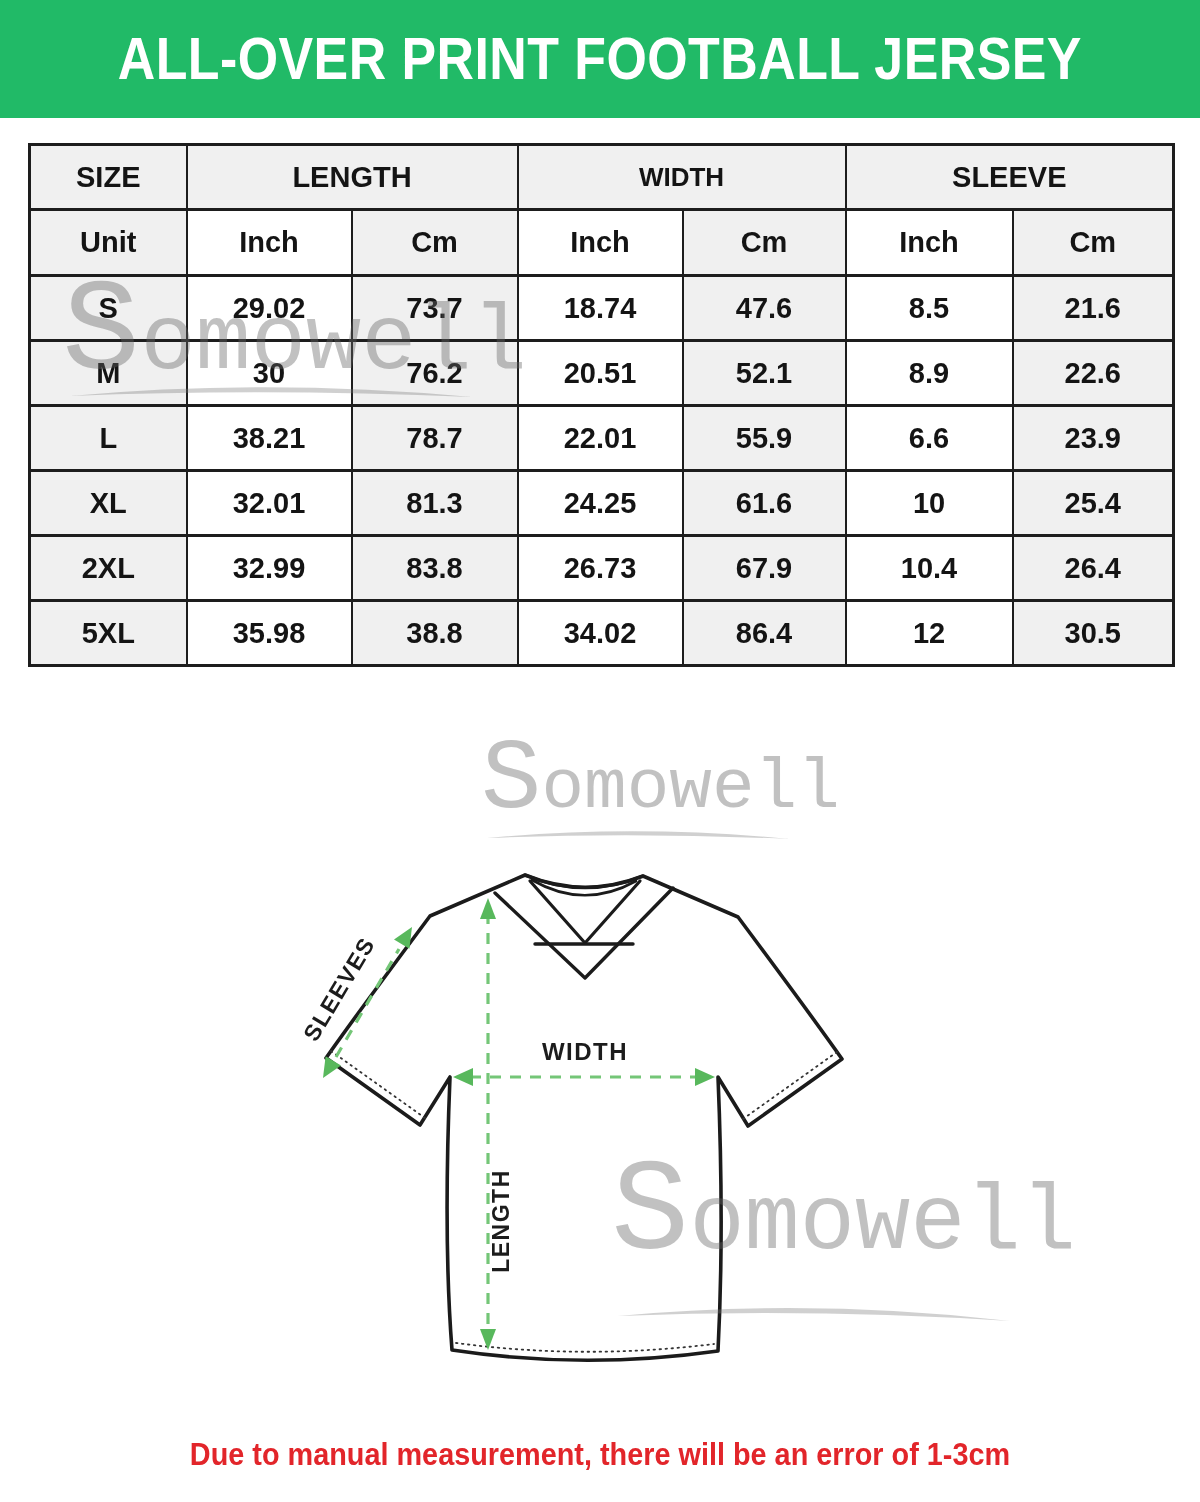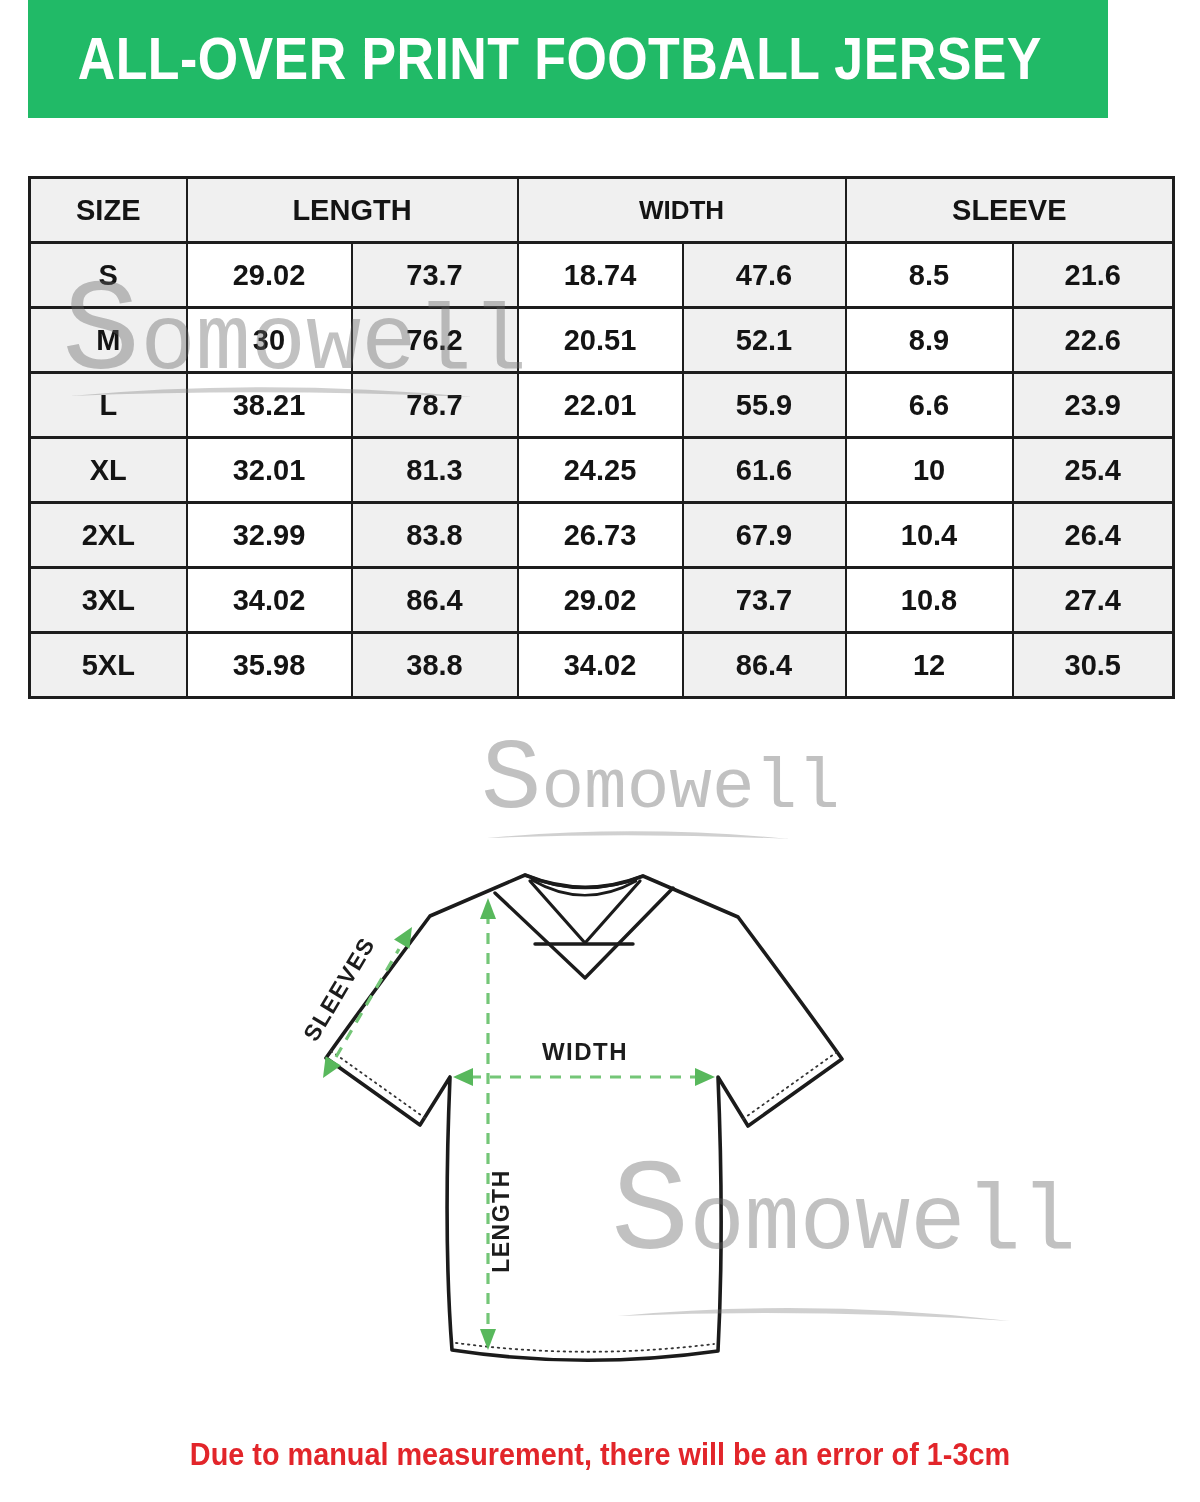--- a/index.html
+++ b/index.html
@@ -1,28 +1,28 @@
 <!DOCTYPE html>
 <html><head>
 <meta charset="utf-8">
 <style>
   html,body { margin:0; padding:0; background:#fff; }
   .page { position:relative; width:1200px; height:1502px; background:#ffffff;
           font-family:"Liberation Sans", sans-serif; overflow:hidden; }
 
   
-  .banner { position:absolute; left:0; top:0; width:1080px; height:118px;
-            display:flex; align-items:center; justify-content:flex-end;margin-left:28px; }
+  .banner { position:absolute; left:0; top:0; width:1200px; height:118px;
+            display:flex; align-items:center; justify-content:center; }
   .banner-title { color:#ffffff; font-size:59px; font-weight:bold; margin:0;
                   white-space:nowrap; transform:scaleX(0.88); letter-spacing:0.5px; }
 
   
   table.size-chart { position:absolute; left:28px; top:143px; width:1144px;
                      border-collapse:collapse; table-layout:fixed; z-index:1;
-                     border:3px solid #1d1d1d;margin-top:33px; }
+                     border:3px solid #1d1d1d; }
   .size-chart th, .size-chart td {
       border:2px solid #1d1d1d; border-top-width:3px; border-bottom-width:3px;
       text-align:center; vertical-align:middle; font-weight:bold; color:#141414;
       font-size:29px; padding:0; }
   .size-chart thead tr.group-row th { height:62px; }
   .size-chart thead tr.unit-row th  { height:63px; }
   .size-chart tbody td { height:62px; }
   .bg-g { background:#f0f0f0; }
   .bg-w { background:#ffffff; }
   th.width-h { font-size:26px; }
@@ -69,20 +69,29 @@
         <col style="width:167px">
       <col style="width:161px">
     </colgroup>
     <thead>
       <tr class="group-row">
         <th class="bg-g">SIZE</th>
         <th class="bg-g" colspan="2">LENGTH</th>
         <th class="bg-g width-h" colspan="2">WIDTH</th>
         <th class="bg-g" colspan="2">SLEEVE</th>
       </tr>
+      <tr class="unit-row">
+        <th class="bg-g">Unit</th>
+        <th class="bg-w">Inch</th>
+        <th class="bg-g">Cm</th>
+        <th class="bg-w">Inch</th>
+        <th class="bg-g">Cm</th>
+        <th class="bg-w">Inch</th>
+        <th class="bg-g">Cm</th>
+      </tr>
     </thead>
     <tbody id="size-rows">
         <tr>
           <td class="bg-g">S</td>
           <td class="bg-w">29.02</td>
           <td class="bg-g">73.7</td>
           <td class="bg-w">18.74</td>
           <td class="bg-g">47.6</td>
           <td class="bg-w">8.5</td>
           <td class="bg-g">21.6</td>
@@ -115,29 +124,20 @@
           <td class="bg-g">25.4</td>
         </tr>
         <tr>
           <td class="bg-g">2XL</td>
           <td class="bg-w">32.99</td>
           <td class="bg-g">83.8</td>
           <td class="bg-w">26.73</td>
           <td class="bg-g">67.9</td>
           <td class="bg-w">10.4</td>
           <td class="bg-g">26.4</td>
-        </tr>
-        <tr>
-          <td class="bg-g">3XL</td>
-          <td class="bg-w">34.02</td>
-          <td class="bg-g">86.4</td>
-          <td class="bg-w">29.02</td>
-          <td class="bg-g">73.7</td>
-          <td class="bg-w">10.8</td>
-          <td class="bg-g">27.4</td>
         </tr>
         <tr>
           <td class="bg-g">5XL</td>
           <td class="bg-w">35.98</td>
           <td class="bg-g">38.8</td>
           <td class="bg-w">34.02</td>
           <td class="bg-g">86.4</td>
           <td class="bg-w">12</td>
           <td class="bg-g">30.5</td>
         </tr>

